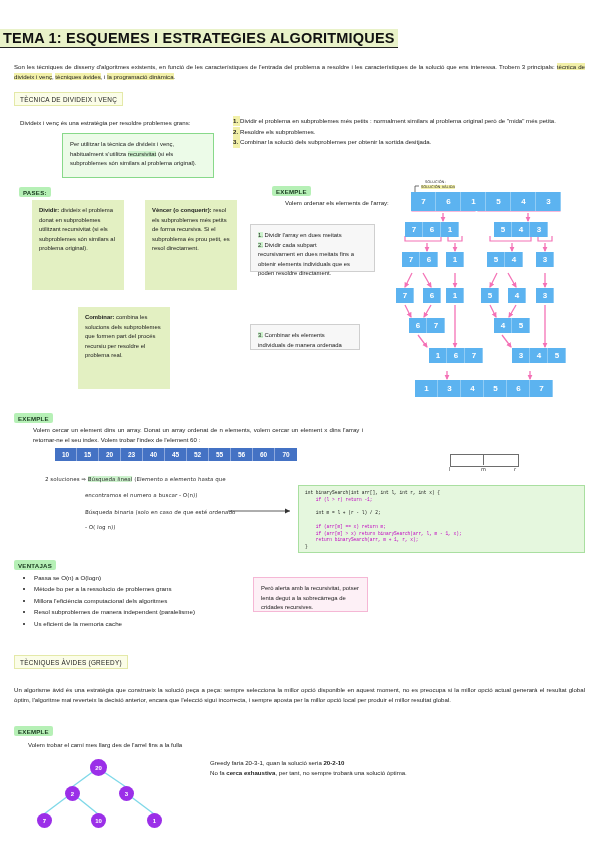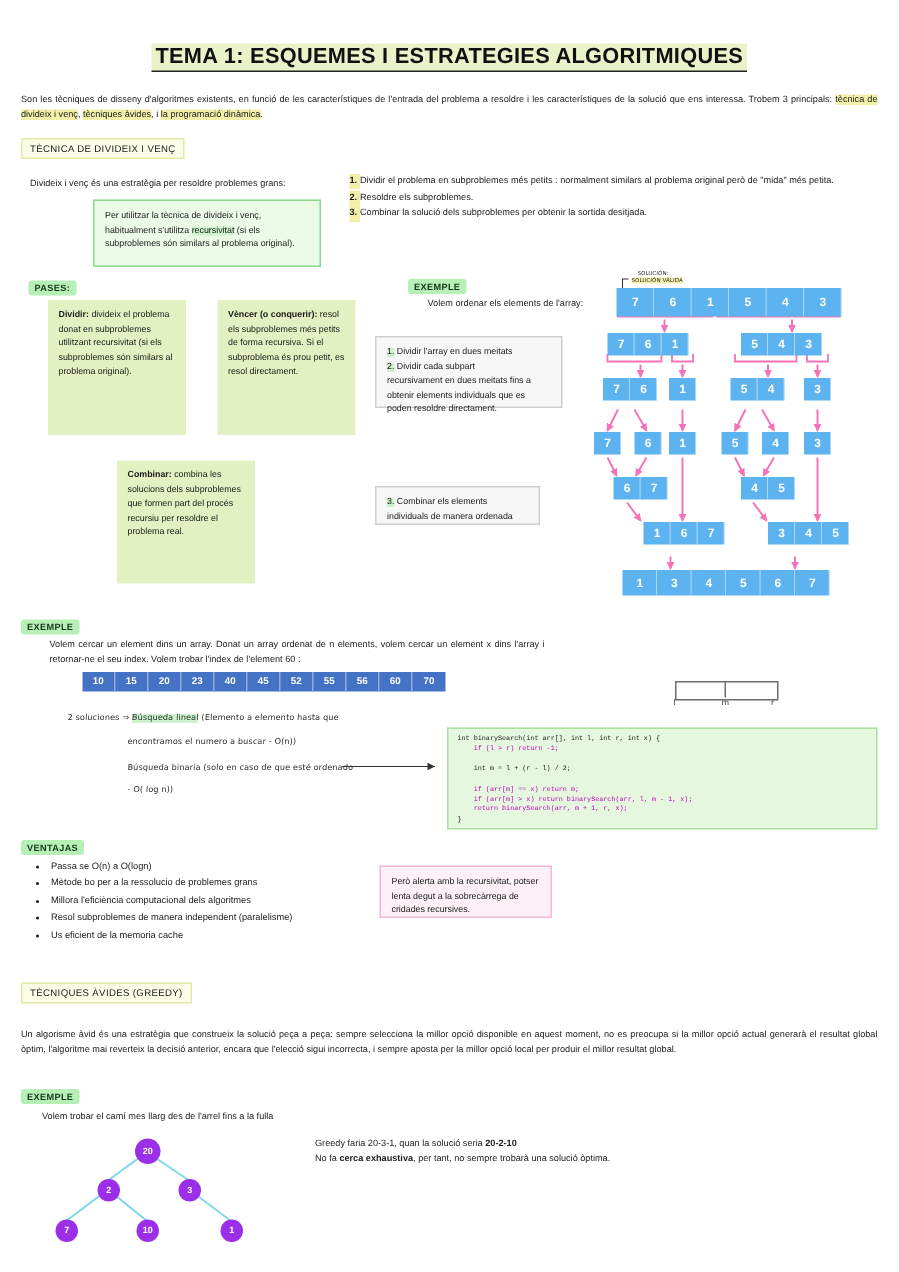--- a/index.html
+++ b/index.html
@@ -9,21 +9,20 @@
     font-family:"Liberation Sans", sans-serif;
     color:#1a1a1a;
     position:relative;
     overflow:hidden;
   }
   .page { position:relative; width:599px; height:848px; }
 
   
   .title {
     position:absolute; left:0; right:0; top:30px;
-    text-align:center;
     font-size:14.5px; font-weight:600; letter-spacing:.2px;
     color:#111;
   }
   .title span {
     background:#e9f2c9;
     border-bottom:1.6px solid #222;
     padding:1px 3px 1px 3px;
   }
   .para {
     position:absolute;

